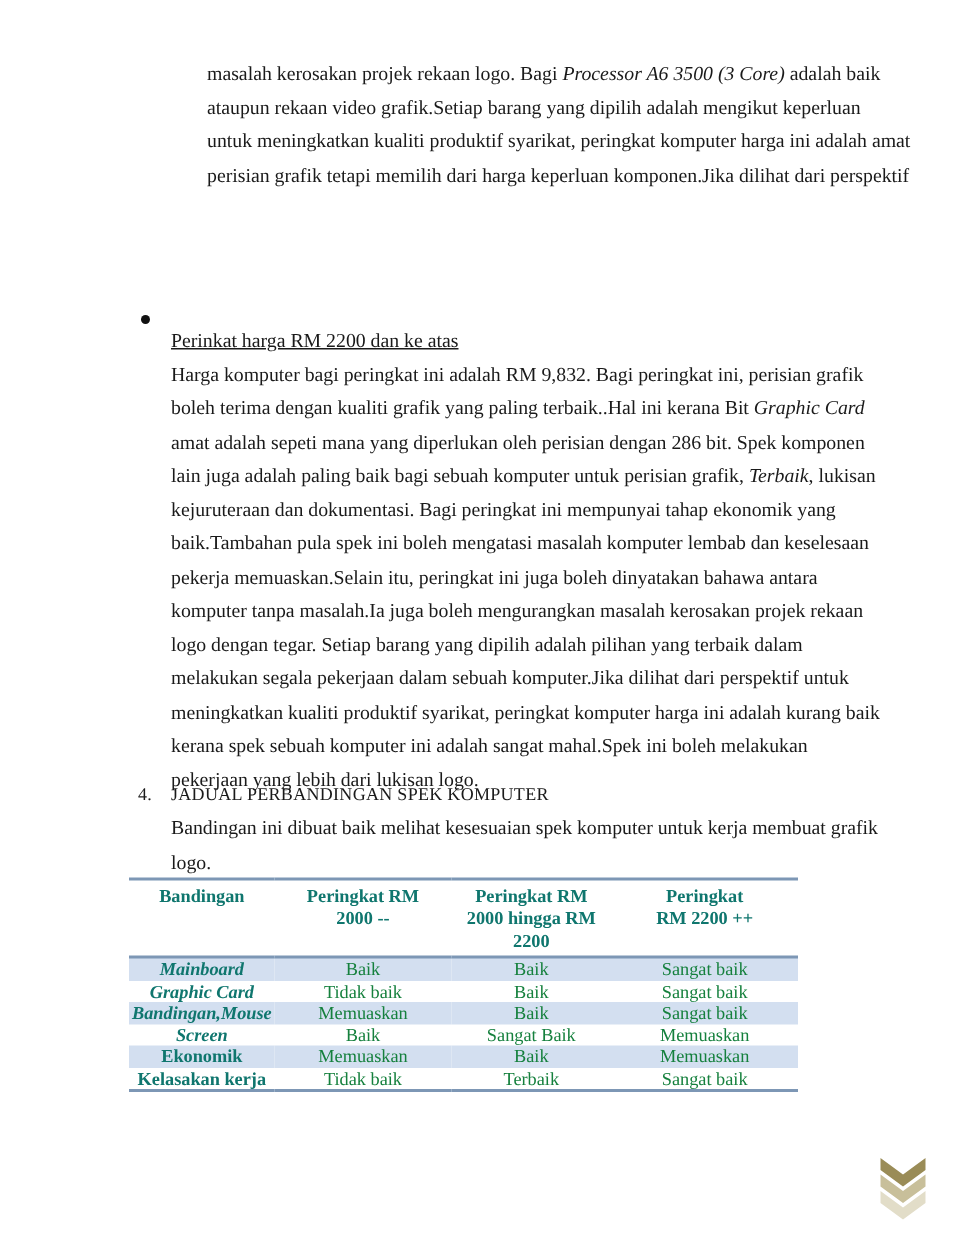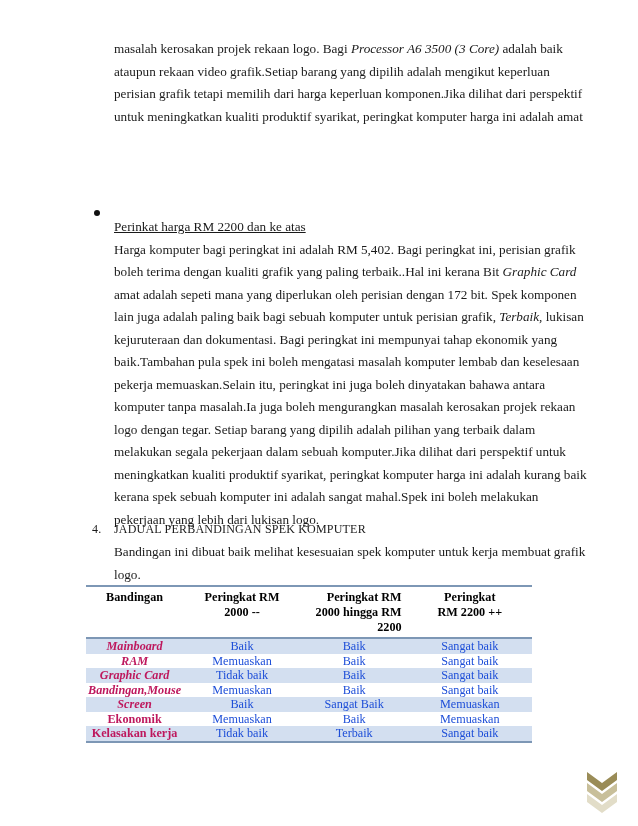--- a/index.html
+++ b/index.html
@@ -6,47 +6,47 @@
   body { width:638px; height:826px; position:relative; overflow:hidden;
          font-family:"Liberation Serif", serif; color:#1a1a1a; }
   .para { position:absolute; left:114px; width:460px; font-size:13.2px; line-height:22.5px; }
   .para p { margin:0; white-space:nowrap; }
   .bullet { position:absolute; left:94px; width:6px; height:6px; border-radius:50%; background:#111; }
   .bullet-title { text-decoration:underline; }
   .heading { position:absolute; left:92px; top:522px; font-size:12px; letter-spacing:0.2px; }
   .heading .num { display:inline-block; width:22px; }
   table.cmp { position:absolute; left:86px; top:585px; width:446px; border-collapse:collapse;
               font-size:12.2px; color:#3b5a84; }
-  table.cmp th { font-weight:bold; color:#000000; vertical-align:top; padding:3px 2px 2px 2px;
+  table.cmp th { font-weight:bold; color:#0f766e; vertical-align:top; padding:3px 2px 2px 2px;
                  line-height:15px; text-align:center; }
   table.cmp thead tr { border-top:2px solid #7d97b5; border-bottom:2px solid #7d97b5; }
   table.cmp thead th { height:44px; }
-  table.cmp td { text-align:center; padding:0 2px; height:14.5px; line-height:14.5px; color:#1d4ed8; }
-  table.cmp td.label { font-weight:bold; color:#be185d; }
+  table.cmp td { text-align:center; padding:0 2px; height:14.5px; line-height:14.5px; color:#15803d; }
+  table.cmp td.label { font-weight:bold; color:#0f766e; }
   table.cmp td.label.it { font-style:italic; }
   table.cmp tbody tr:nth-child(odd) { background:#d3dff0; }
   table.cmp tbody tr:last-child { border-bottom:2px solid #7d97b5; }
   .chev { position:absolute; left:585px; top:770px; width:34px; height:44px; }
 </style>
 </head>
 <body>
 
-<div class="para" style="top:38px;">
+<div class="para" style="top:38px;margin-left:24px;">
   <p><span>masalah kerosakan projek rekaan logo. Bagi </span><i>Processor A6 3500 (3 Core)</i><span> adalah baik</span></p>
   <p>ataupun rekaan video grafik.Setiap barang yang dipilih adalah mengikut keperluan</p>
+  <p>untuk meningkatkan kualiti produktif syarikat, peringkat komputer harga ini adalah amat</p>
   <p>perisian grafik tetapi memilih dari harga keperluan komponen.Jika dilihat dari perspektif</p>
-  <p>untuk meningkatkan kualiti produktif syarikat, peringkat komputer harga ini adalah amat</p>
 </div>
 
 <span class="bullet" style="top:210px;"></span>
 <div class="para" style="top:200px;margin-top:16px;">
   <p class="bullet-title">Perinkat harga RM 2200 dan ke atas</p>
-  <p>Harga komputer bagi peringkat ini adalah RM 5,402. Bagi peringkat ini, perisian grafik</p>
+  <p>Harga komputer bagi peringkat ini adalah RM 9,832. Bagi peringkat ini, perisian grafik</p>
   <p><span>boleh terima dengan kualiti grafik yang paling terbaik..Hal ini kerana Bit </span><i>Graphic Card</i></p>
-  <p>amat adalah sepeti mana yang diperlukan oleh perisian dengan 172 bit. Spek komponen</p>
+  <p>amat adalah sepeti mana yang diperlukan oleh perisian dengan 286 bit. Spek komponen</p>
   <p><span>lain juga adalah paling baik bagi sebuah komputer untuk perisian grafik, </span><i>Terbaik</i><span>, lukisan</span></p>
   <p>kejuruteraan dan dokumentasi. Bagi peringkat ini mempunyai tahap ekonomik yang</p>
   <p>baik.Tambahan pula spek ini boleh mengatasi masalah komputer lembab dan keselesaan</p>
   <p>pekerja memuaskan.Selain itu, peringkat ini juga boleh dinyatakan bahawa antara</p>
   <p>komputer tanpa masalah.Ia juga boleh mengurangkan masalah kerosakan projek rekaan</p>
   <p>logo dengan tegar. Setiap barang yang dipilih adalah pilihan yang terbaik dalam</p>
   <p>melakukan segala pekerjaan dalam sebuah komputer.Jika dilihat dari perspektif untuk</p>
   <p>meningkatkan kualiti produktif syarikat, peringkat komputer harga ini adalah kurang baik</p>
   <p>kerana spek sebuah komputer ini adalah sangat mahal.Spek ini boleh melakukan</p>
   <p>pekerjaan yang lebih dari lukisan logo.</p>
@@ -64,34 +64,28 @@
   <colgroup>
       <col style="width:90px">
       <col style="width:120px">
       <col style="width:110px">
       <col style="width:126px">
     </colgroup>
   <thead>
     <tr>
       <th>Bandingan</th>
       <th style="padding-left:18px;padding-right:18px;">Peringkat RM 2000 --</th>
-      <th style="padding-left:6px;padding-right:6px;text-align:right;">Peringkat RM 2000 hingga RM 2200</th>
+      <th style="padding-left:6px;padding-right:6px;">Peringkat RM 2000 hingga RM 2200</th>
       <th style="padding-left:26px;padding-right:26px;">Peringkat RM 2200 ++</th>
     </tr>
   </thead>
   <tbody id="tbody">
       <tr>
         <td class="label it">Mainboard</td>
         <td>Baik</td>
-        <td>Baik</td>
-        <td>Sangat baik</td>
-      </tr>
-      <tr>
-        <td class="label it">RAM</td>
-        <td>Memuaskan</td>
         <td>Baik</td>
         <td>Sangat baik</td>
       </tr>
       <tr>
         <td class="label it">Graphic Card</td>
         <td>Tidak baik</td>
         <td>Baik</td>
         <td>Sangat baik</td>
       </tr>
       <tr>

